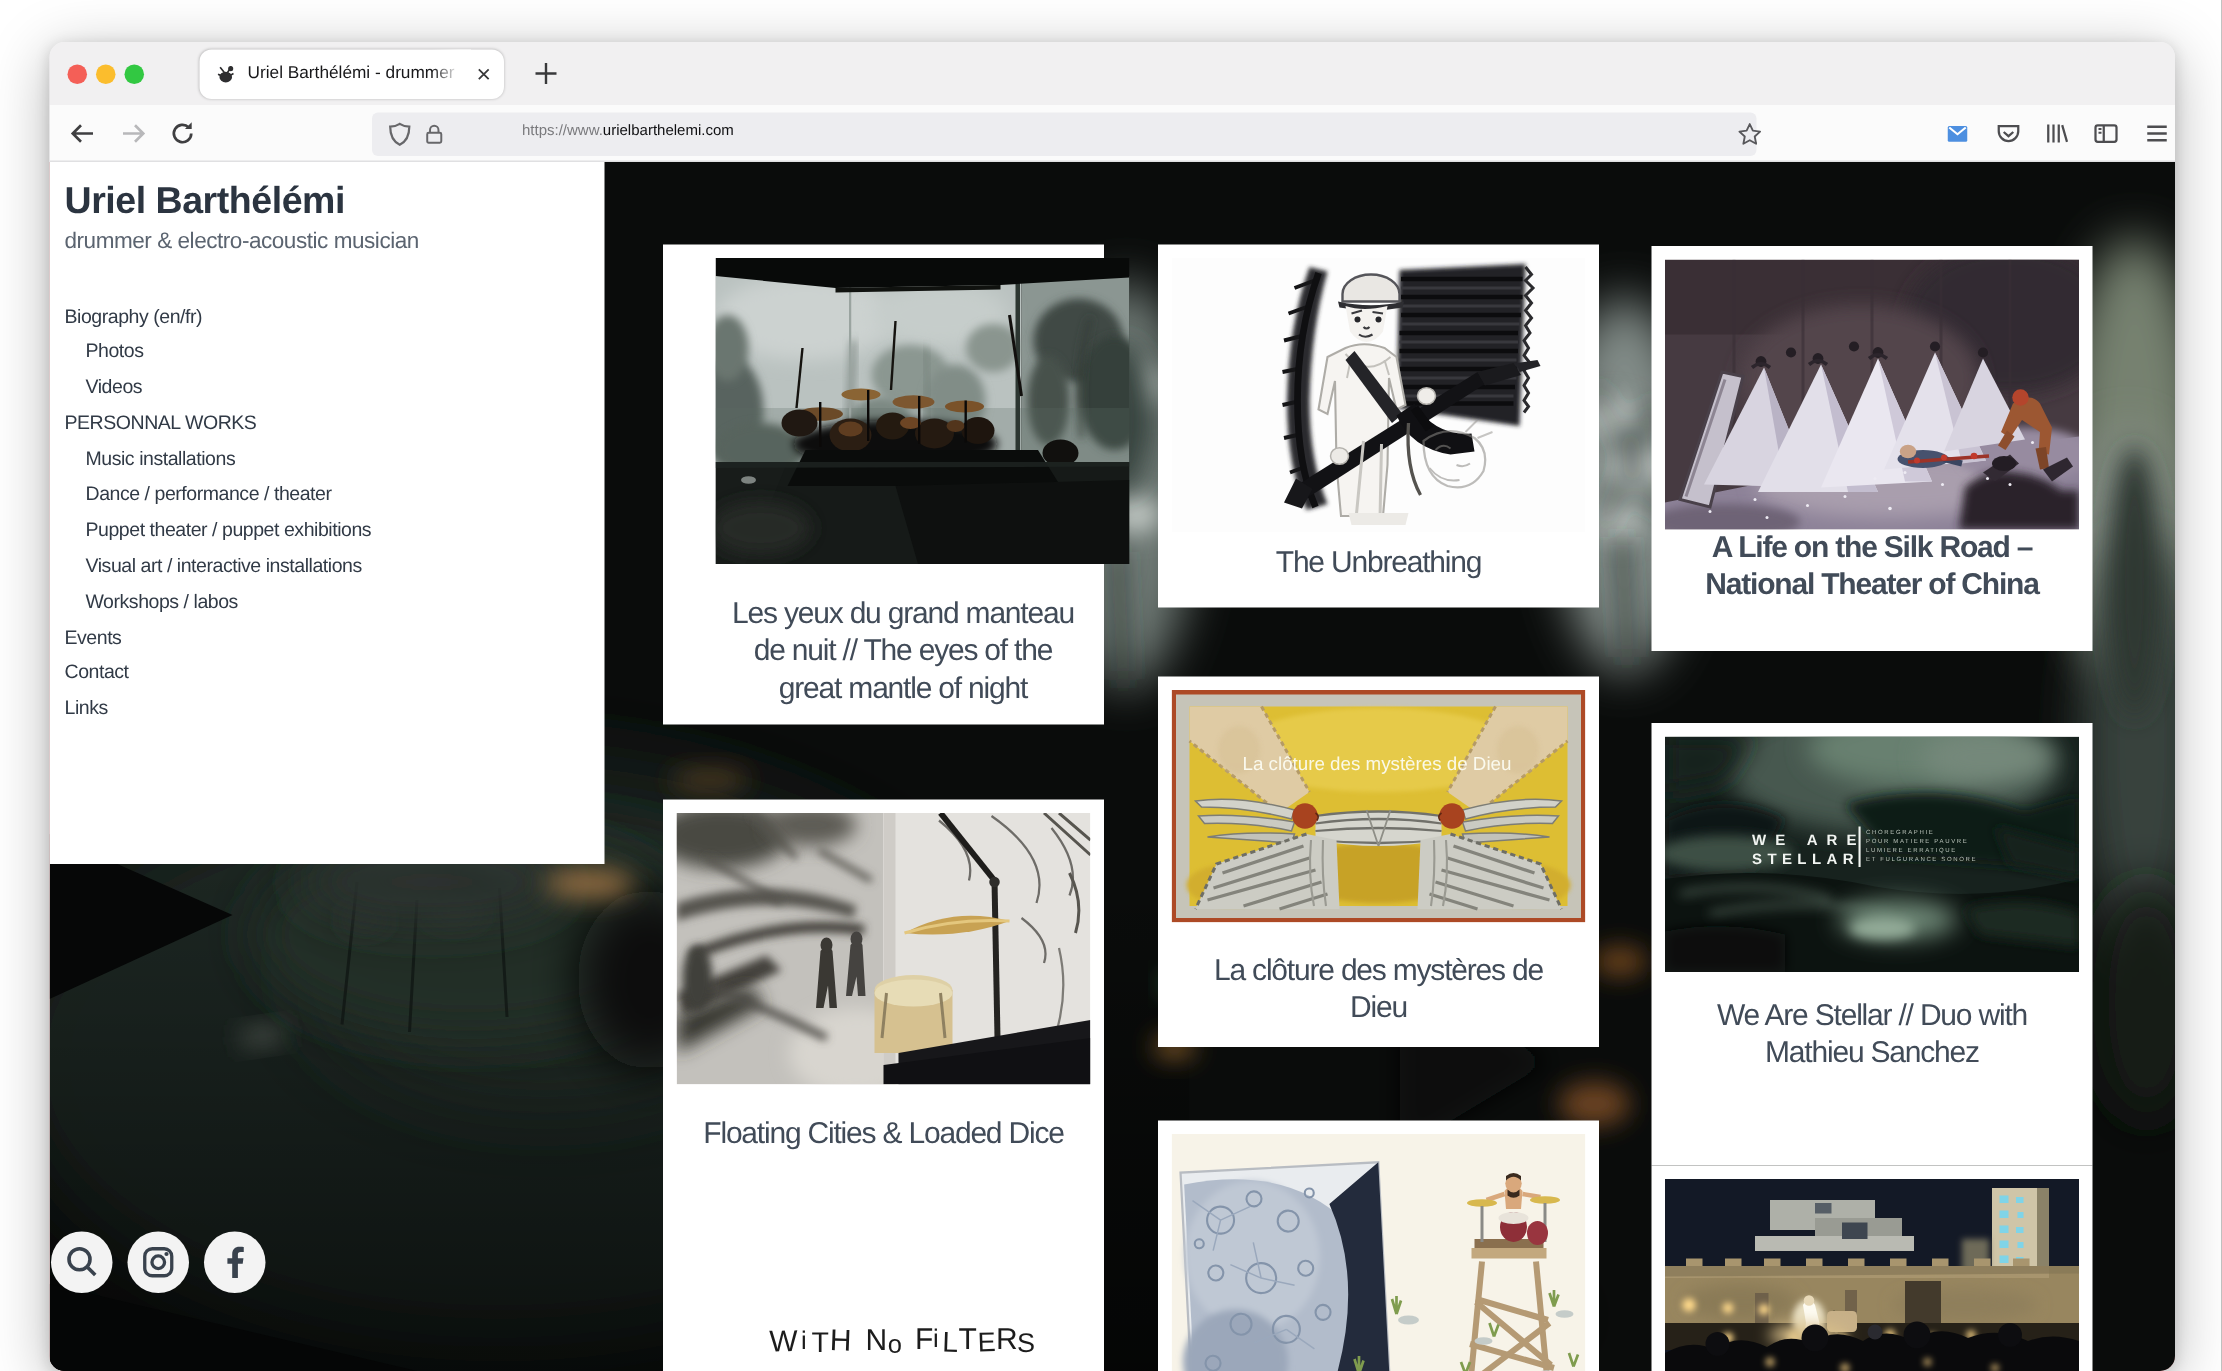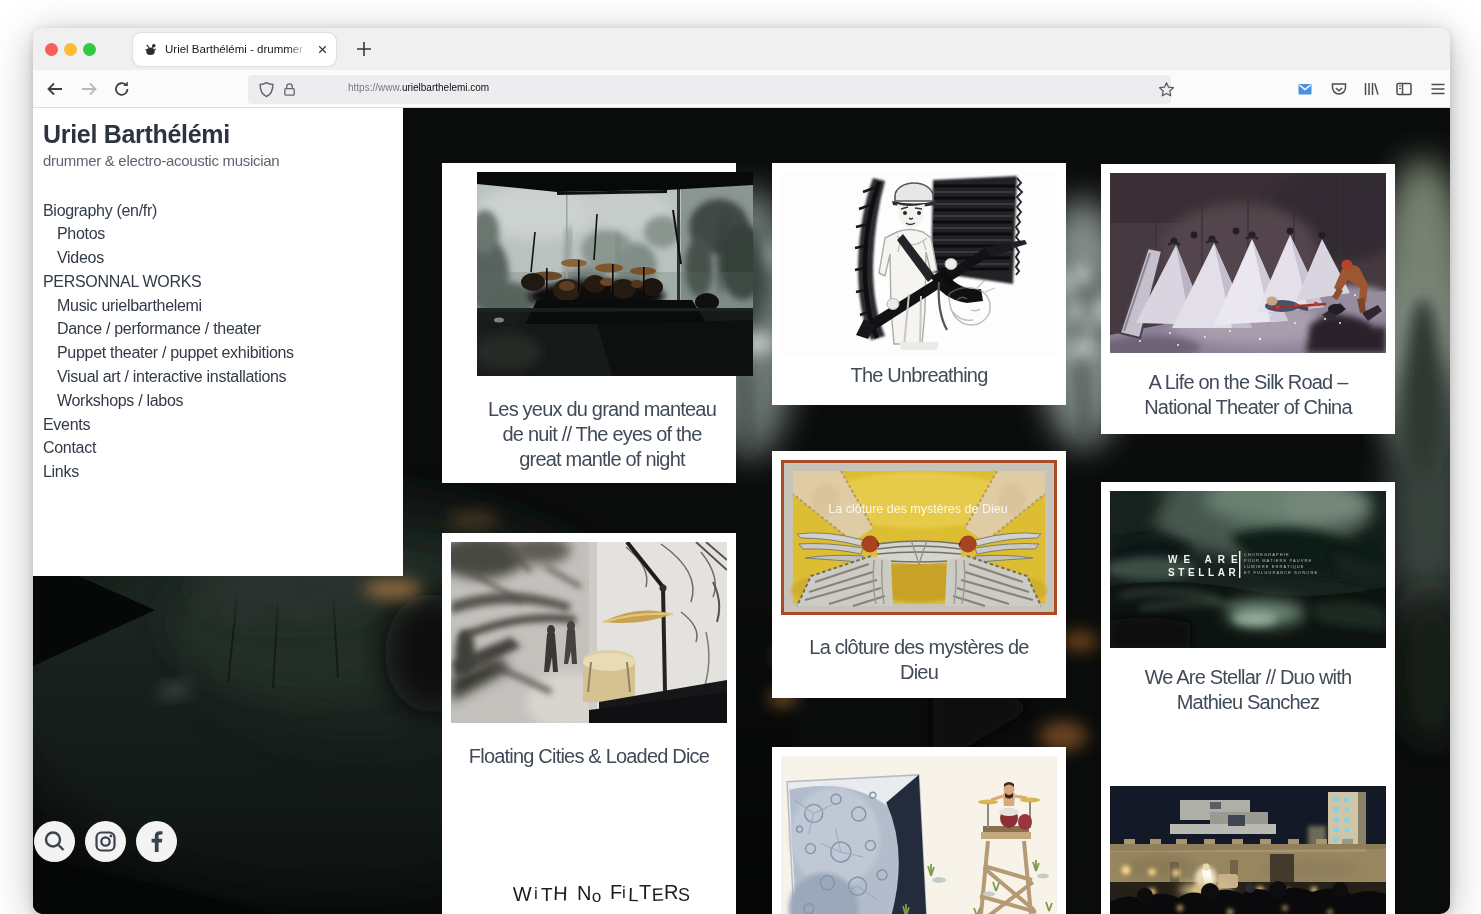--- a/index.html
+++ b/index.html
@@ -31,21 +31,21 @@
 .urlbar { position:absolute; left:215px; top:5px; width:923px; height:29px; background:#ededf0;
   border-radius:4px; }
 .urlbar .txt { position:absolute; left:68px; top:7px; font-size:10px; color:#7a7a7d;margin-left:32px; }
 .urlbar .txt b { color:#101012; font-weight:normal; }
 
 .content { position:absolute; left:0; top:80px; width:1417px; height:806px; background:#fca5a5; overflow:hidden; }
 .bg { position:absolute; left:0; top:0; width:100%; height:100%; }
 .sidebar { position:absolute; left:0; top:0; width:370px; height:468px; background:#fff; }
 .sidebar h1 { position:absolute; left:10px; top:12px; font-size:25px; color:#2b3440; letter-spacing:-0.3px; }
 .sidebar h2 { position:absolute; left:10px; top:44px; font-size:15px; font-weight:normal; color:#5b6470; letter-spacing:-0.3px; }
-.nav { position:absolute; left:10px; top:90.5px; font-size:16px; color:#313a46; line-height:23.8px; letter-spacing:-0.3px; }
+.nav { position:absolute; left:10px; top:90.5px; font-size:13px; color:#313a46; line-height:23.8px; letter-spacing:-0.3px; }
 .nav .sub { padding-left:14px; }
 
 .card { position:absolute; background:#fff; padding:9px; }
 .card .img { position:relative; width:276px; overflow:hidden; }
 .card .cap { text-align:center; font-size:20px; line-height:24.8px; letter-spacing:-0.8px; color:#414b58; }
 
 .soc { position:absolute; width:41px; height:41px; border-radius:50%; background:#f3f3f3; top:713px; }
 </style>
 </head>
 <body>
@@ -185,21 +185,21 @@
       <path d="M900 540 L1000 600 L900 660 Z" fill="#070808" filter="url(#b8)"></path>
     </svg>
     <div class="sidebar">
       <h1>Uriel Barthélémi</h1>
       <h2>drummer &amp; electro-acoustic musician</h2>
       <div class="nav">
         <div>Biography (en/fr)</div>
         <div class="sub">Photos</div>
         <div class="sub">Videos</div>
         <div>PERSONNAL WORKS</div>
-        <div class="sub">Music urielbarthelemi</div>
+        <div class="sub">Music installations</div>
         <div class="sub">Dance / performance / theater</div>
         <div class="sub">Puppet theater / puppet exhibitions</div>
         <div class="sub">Visual art / interactive installations</div>
         <div class="sub">Workshops / labos</div>
         <div>Events</div>
         <div>Contact</div>
         <div>Links</div>
       </div>
     </div>
 
@@ -606,21 +606,21 @@
                 <circle cx="150" cy="166" r="1.2"></circle>
                 <circle cx="185" cy="150" r="1"></circle>
                 <circle cx="215" cy="146" r="1"></circle>
                 <circle cx="68" cy="172" r="1"></circle>
                 <circle cx="160" cy="142" r="1"></circle>
                 <circle cx="140" cy="146" r="1"></circle>
                 <circle cx="245" cy="122" r="1"></circle>
                 <circle cx="230" cy="150" r="1"></circle>
               </g>
       </svg></div>
-      <div class="cap" style="margin-top:17px;">A Life on the Silk Road –<br>National Theater of China</div>
+      <div class="cap" style="font-weight:bold;">A Life on the Silk Road –<br>National Theater of China</div>
     </div>
     <div class="card" style="left:1068px; top:374px; width:294px; height:295px;">
       <div class="img" id="imgH" style="height:157px;"><svg width="276" height="157" viewBox="0 0 276 157">
         <defs>
                 <filter id="hb4" x="-80%" y="-80%" width="260%" height="260%">
                   <feGaussianBlur stdDeviation="4"></feGaussianBlur>
                 </filter>
                 <filter id="hb8" x="-80%" y="-80%" width="260%" height="260%">
                   <feGaussianBlur stdDeviation="8"></feGaussianBlur>
                 </filter>

